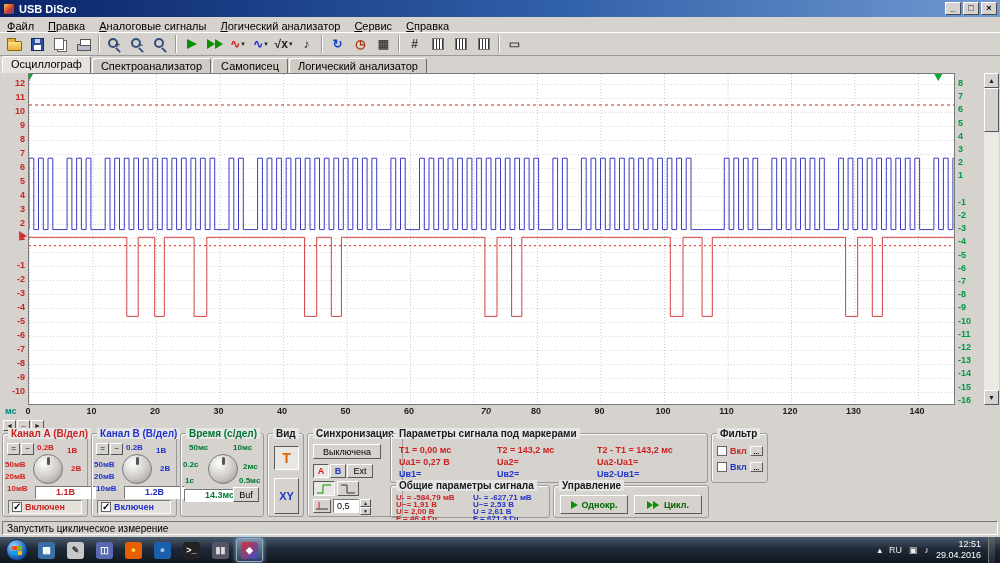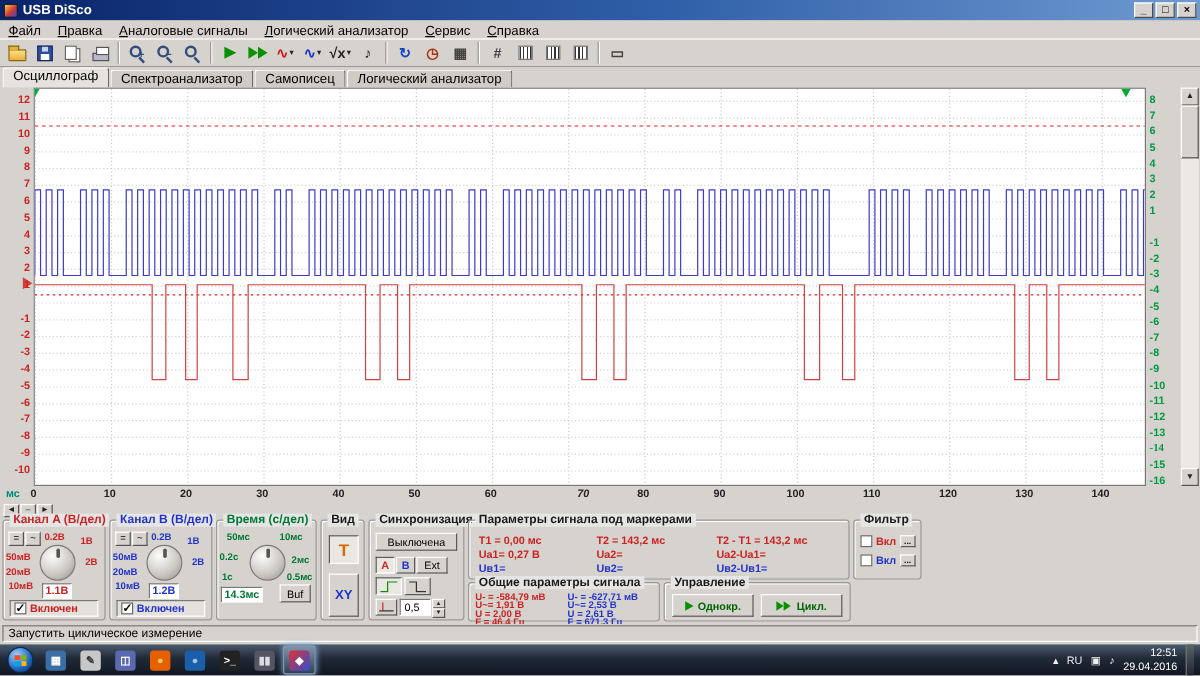--- a/index.html
+++ b/index.html
@@ -52,21 +52,21 @@
 .xunit{position:absolute;left:5px;top:406px;font-size:9px;color:#00887a;font-weight:bold}
 .mini{position:absolute;top:420px;left:3px;display:flex;gap:1px}
 .mbtn{width:13px;height:11px;background:#d6d3ce;border:1px solid;border-color:#fff #555 #555 #fff;font-size:7px;line-height:9px;text-align:center;color:#222}
 
 .panel{position:absolute;top:431px;left:0;width:1000px;height:89px}
 .group{position:absolute;top:2px;height:84px;border:1px solid #9a9a9a;border-radius:3px;box-shadow:inset 1px 1px 0 #fff}
 .gtitle{position:absolute;top:-6px;left:5px;background:#e5e5e5;padding:0 3px;font-size:10px;font-weight:bold;color:#1a1a1a;white-space:nowrap}
 .kl{position:absolute;font-size:8px;font-weight:bold;white-space:nowrap}
 .knob{position:absolute;width:30px;height:30px;border-radius:50%;background:radial-gradient(circle at 35% 30%,#fdfdfd,#c9c6c0 60%,#8f8c86);border:1px solid #7a7a7a}
 .knob::after{content:"";position:absolute;left:13px;top:2px;width:3px;height:8px;background:#555;border-radius:2px}
-.kval{position:absolute;font-size:9px;font-weight:bold;background:#fff;border:1px solid;border-color:#777 #fff #fff #777;padding:0 2px;line-height:11px;white-space:nowrap}
+.kval{position:absolute;font-size:9px;font-weight:bold;background:#fff;border:1px solid;border-color:#777 #fff #fff #777;padding:0 20px;line-height:11px;white-space:nowrap}
 .cbrow{position:absolute;display:flex;align-items:center;gap:3px;font-size:9px;font-weight:bold;border:1px solid;border-color:#777 #fff #fff #777;padding:1px 3px;background:#e4e1dc}
 .cb{width:10px;height:10px;background:#fff;border:1px solid #666;display:inline-block;position:relative;flex:0 0 auto}
 .cb.checked::after{content:"✓";position:absolute;left:0;top:-2px;font-size:10px;color:#000}
 .tinybtn{position:absolute;width:13px;height:12px;background:#d6d3ce;border:1px solid;border-color:#fff #555 #555 #fff;font-size:8px;text-align:center;line-height:10px}
 .btn3d{position:absolute;background:#d6d3ce;border:1px solid;border-color:#fff #5a5a5a #5a5a5a #fff;font-size:9px;display:flex;align-items:center;justify-content:center;white-space:nowrap}
 .pressed{border-color:#5a5a5a #fff #fff #5a5a5a;background:#e9e7e2}
 .tbig{font-size:14px;color:#dd6600;font-weight:bold}
 .xybig{font-size:11px;color:#2233cc;font-weight:bold}
 .spin{position:absolute;width:26px;height:14px;background:#fff;border:1px solid;border-color:#777 #fff #fff #777;font-size:9px;padding:1px 3px}
 .spinud{position:absolute;width:11px;height:14px;display:flex;flex-direction:column}
@@ -293,21 +293,21 @@
     <span class="yr" style="top: 163.4px; color: rgb(0, 153, 68);">-4</span>
     <span class="yr" style="top: 176.6px; color: rgb(0, 153, 68);">-5</span>
     <span class="yr" style="top: 189.8px; color: rgb(0, 153, 68);">-6</span>
     <span class="yr" style="top: 203px; color: rgb(0, 153, 68);">-7</span>
     <span class="yr" style="top: 216.2px; color: rgb(0, 153, 68);">-8</span>
     <span class="yr" style="top: 229.4px; color: rgb(0, 153, 68);">-9</span>
     <span class="yr" style="top: 242.6px; color: rgb(0, 153, 68);">-10</span>
     <span class="yr" style="top: 255.8px; color: rgb(0, 153, 68);">-11</span>
     <span class="yr" style="top: 269px; color: rgb(0, 153, 68);">-12</span>
     <span class="yr" style="top: 282.2px; color: rgb(0, 153, 68);">-13</span>
-    <span class="yr" style="top: 295.4px; color: rgb(0, 153, 68); font-family: Liberation Serif, serif;">-14</span>
+    <span class="yr" style="top: 295.4px; color: rgb(0, 153, 68);">-14</span>
     <span class="yr" style="top: 308.6px; color: rgb(0, 153, 68);">-15</span>
     <span class="yr" style="top: 321.8px; color: rgb(0, 153, 68);">-16</span>
   </div>
 <div class="xaxis" id="xaxis">
     <span class="xt" style="left: 17px;">0</span>
     <span class="xt" style="left: 80.5px;">10</span>
     <span class="xt" style="left: 144px;">20</span>
     <span class="xt" style="left: 207.5px;">30</span>
     <span class="xt" style="left: 271px;">40</span>
     <span class="xt" style="left: 334.5px;">50</span>
@@ -378,21 +378,21 @@
     <span class="kval" style="left:3px;top:55px;color:#007733">14.3мс</span>
     <span class="btn3d" style="left:52px;top:53px;width:26px;height:15px">Buf</span>
   </div>
 
   <div class="group" style="left:267px;width:37px">
     <span class="gtitle">Вид</span>
     <span class="btn3d tbig pressed" style="left:6px;top:12px;width:25px;height:24px">T</span>
     <span class="btn3d xybig" style="left:6px;top:44px;width:25px;height:36px">XY</span>
   </div>
 
-  <div class="group" style="left:307px;width:80px">
+  <div class="group" style="left:307px;width:96px">
     <span class="gtitle">Синхронизация</span>
     <span class="btn3d" style="left:5px;top:10px;width:68px;height:15px">Выключена</span>
     <span class="btn3d pressed" style="left:5px;top:30px;width:16px;height:14px;color:#cc2222;font-weight:bold">A</span>
     <span class="btn3d" style="left:22px;top:30px;width:16px;height:14px;color:#2233cc;font-weight:bold">B</span>
     <span class="btn3d" style="left:39px;top:30px;width:26px;height:14px">Ext</span>
     <span class="btn3d pressed" style="left:5px;top:47px;width:22px;height:15px">
       <svg width="16" height="10">
           <polyline points="1,9 7,9 7,1 15,1" stroke="#089000" fill="none"></polyline>
         </svg>
     </span>

